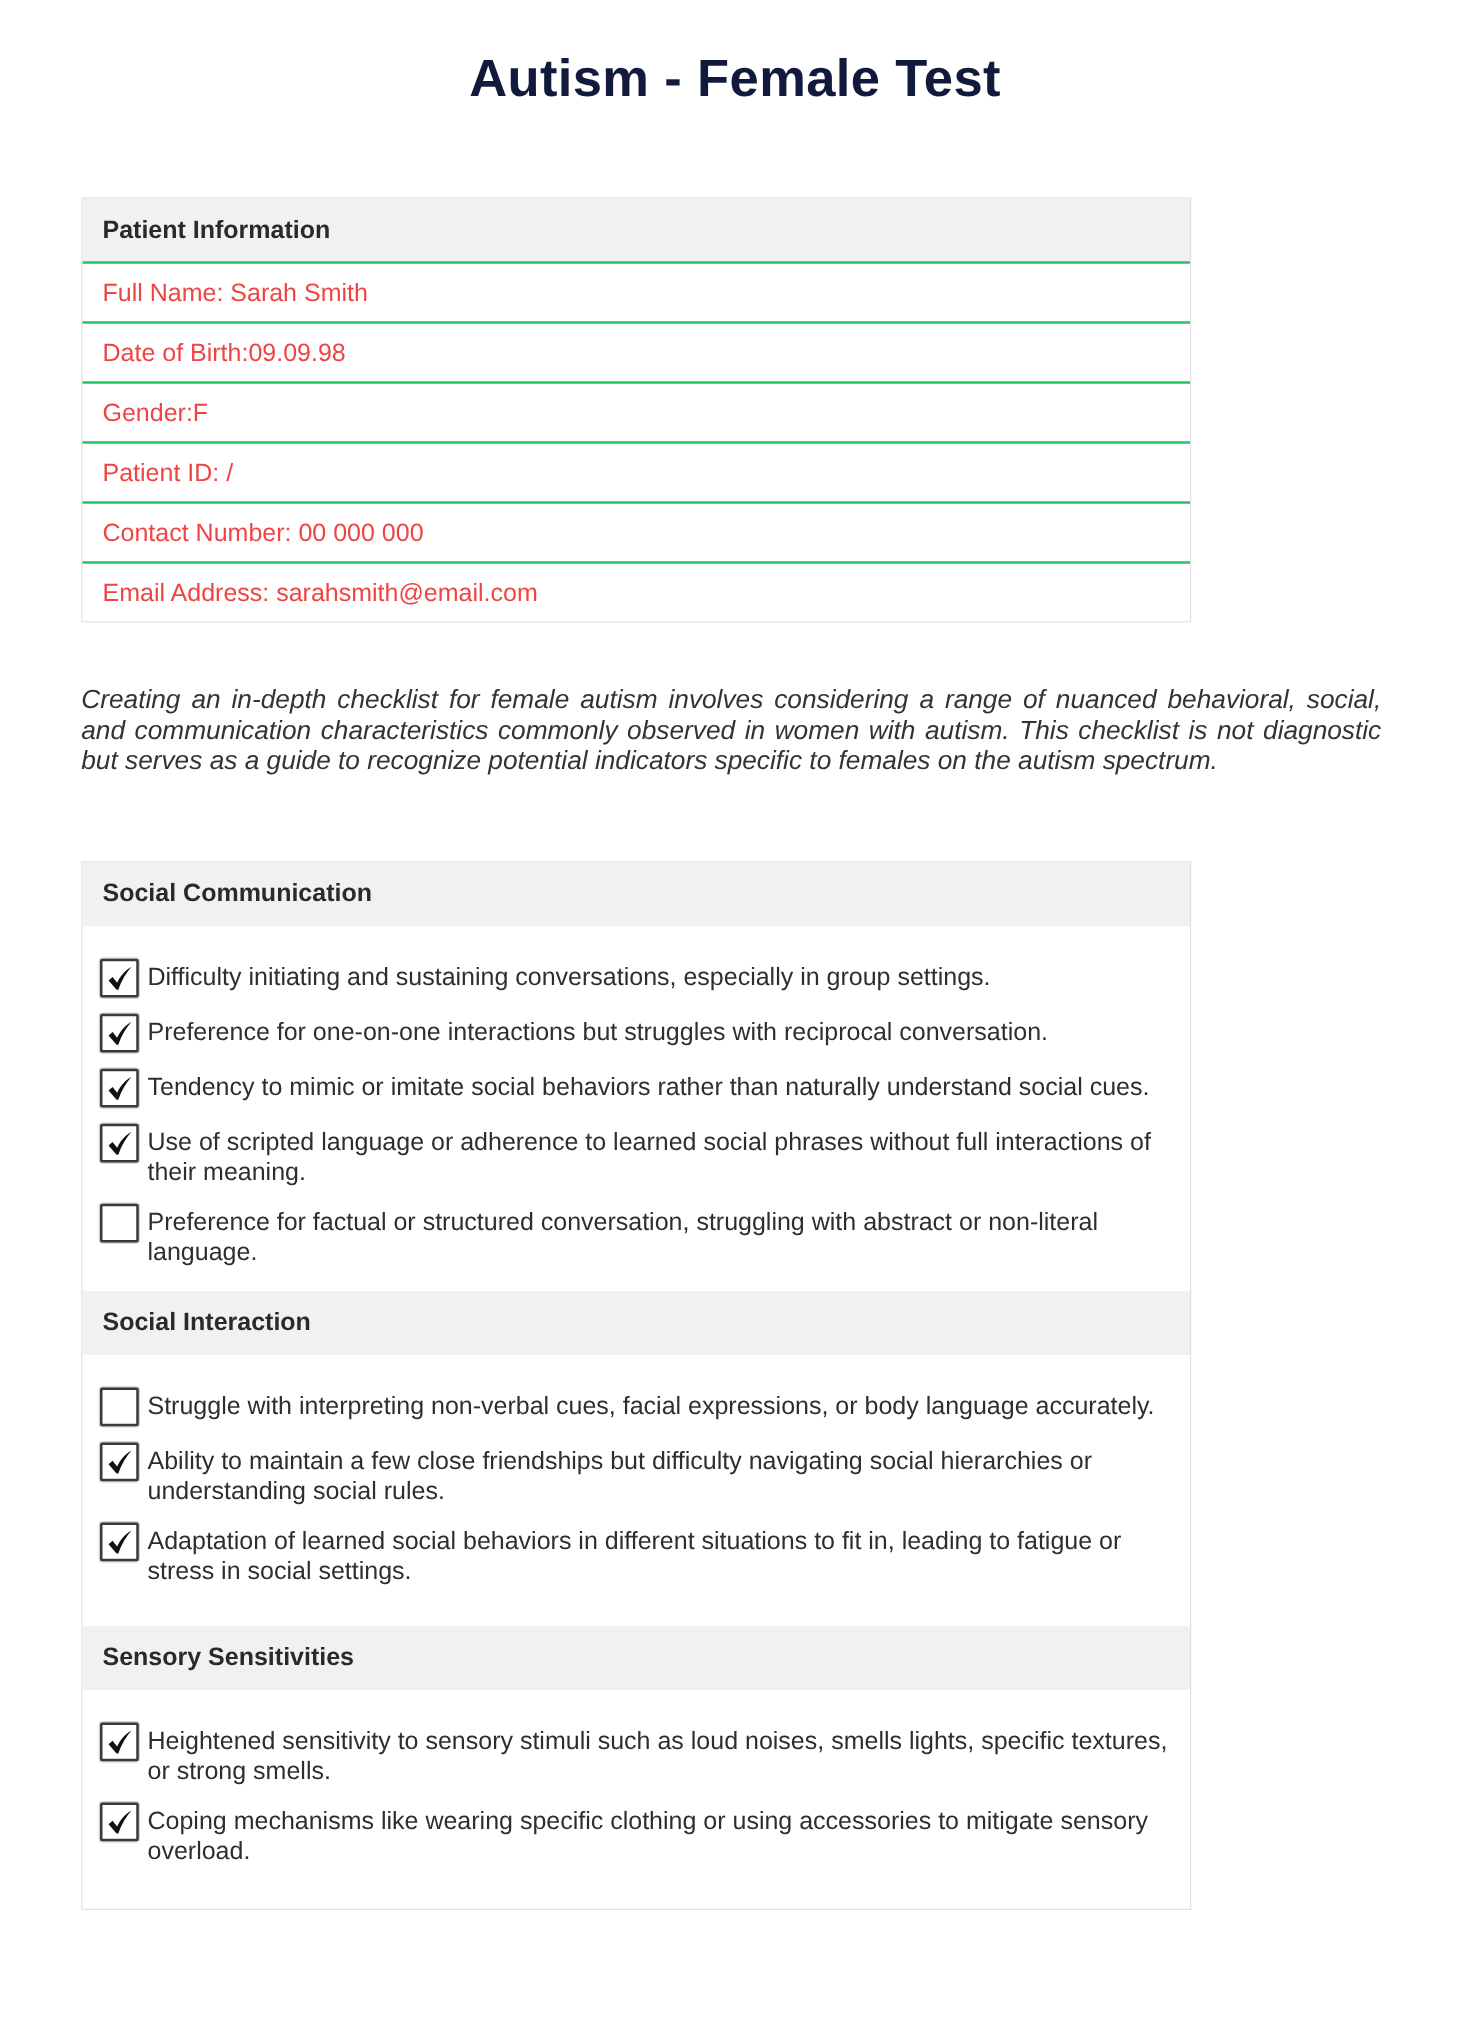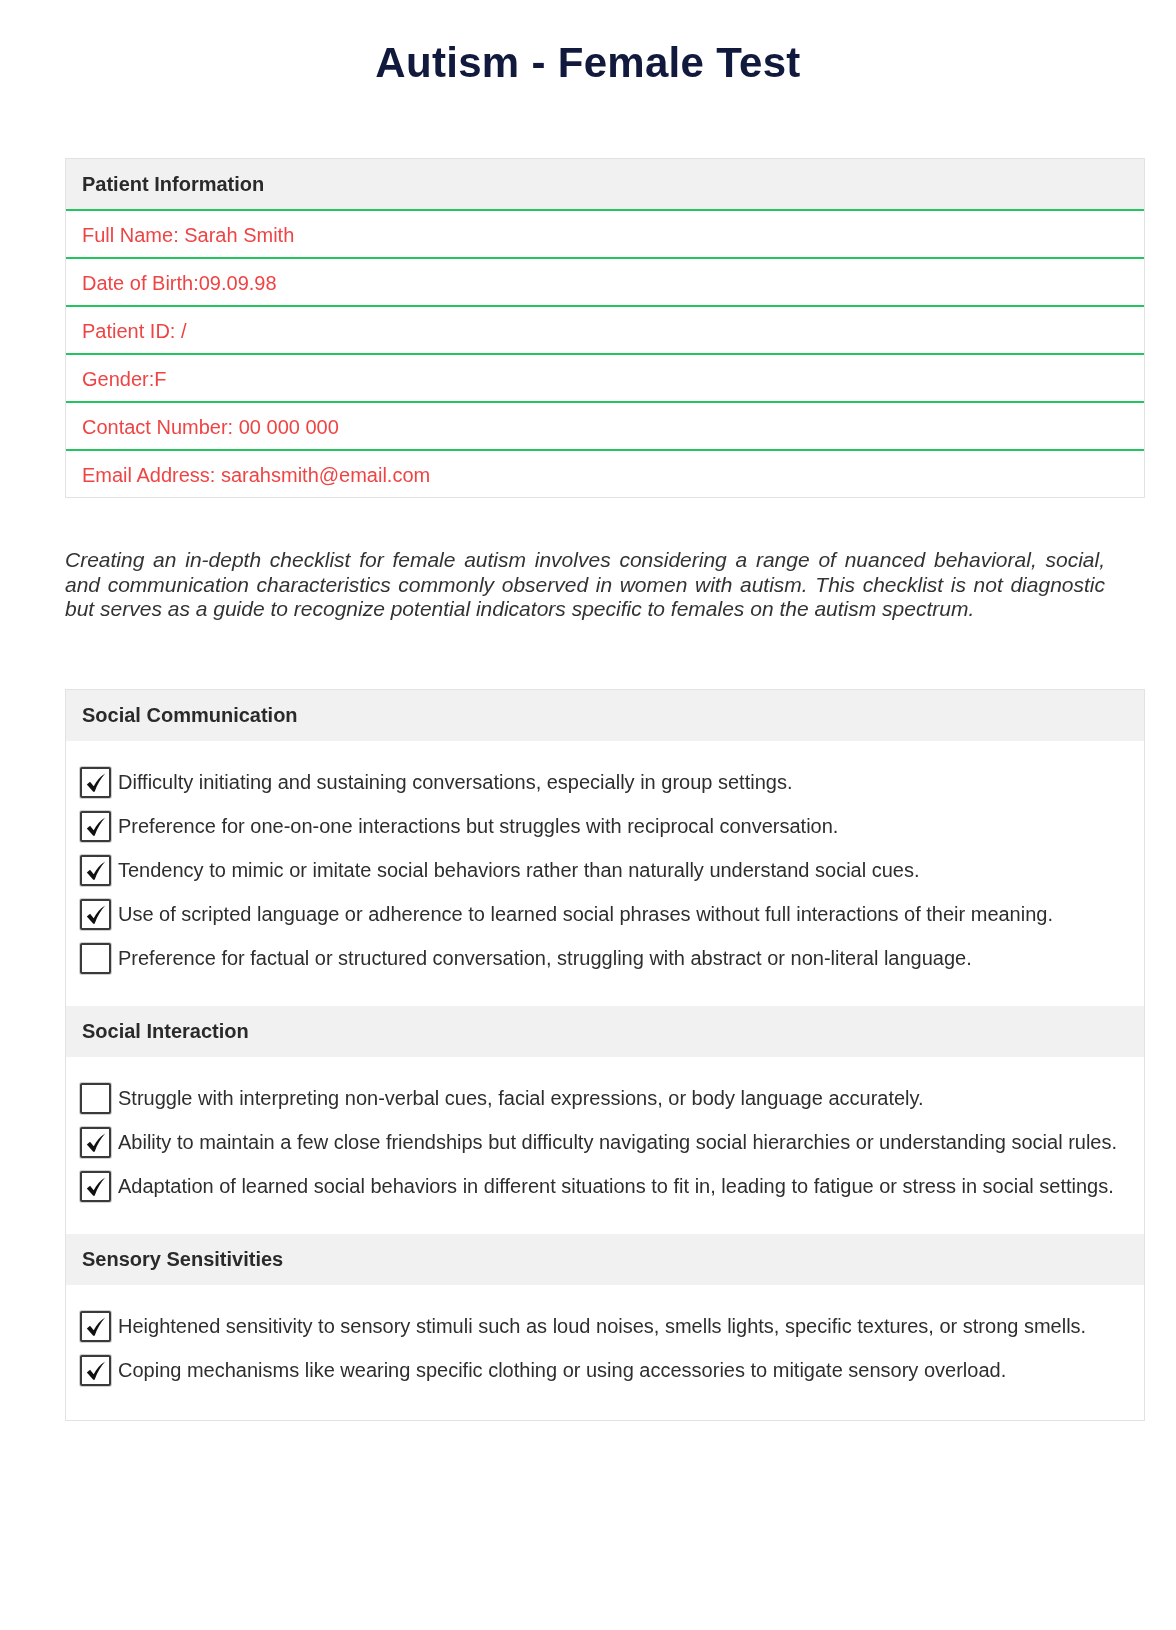--- a/index.html
+++ b/index.html
@@ -30,21 +30,21 @@
       font-size: 42px;
       font-weight: bold;
       color: #111a3d;
       letter-spacing: 0.3px;
       margin: 0;
       line-height: 52px;
     }
     .panel {
       position: absolute;
       left: 65px;
-      width: 1080px;
+      width: 888px;
       border: 1px solid #e2e2e2;
       box-sizing: border-box;
       background: #fff;
     }
     .patient-panel { top: 158px; }
     .panel-header {
       background: #f1f1f1;
       height: 50px;
       line-height: 50px;
       padding-left: 16px;
@@ -107,36 +107,36 @@
       background: #fff;
       box-shadow: 0 0 0 1px #d0d0d0;
     }
     .checkbox svg { width: 22px; height: 22px; }
     .item-text {
       font-size: 20px;
       line-height: 24px;
       color: #2e2e2e;
       padding-top: 3px;
     }
-    .section-body.s1 { padding-bottom: 32px; }
+    .section-body.s1 { padding-bottom: 19px; }
     .section-body.s2 { padding-bottom: 32px; }
     .section-body.s3 { padding-bottom: 34px; }
   </style>
 </head>
 <body>
 
 <div class="page">
   <h1 class="title">Autism - Female Test</h1>
 
   <div class="panel patient-panel">
     <div class="panel-header">Patient Information</div>
     <div class="info-row">Full Name: Sarah Smith</div>
     <div class="info-row">Date of Birth:09.09.98</div>
+    <div class="info-row">Gender:F</div>
     <div class="info-row">Patient ID: /</div>
-    <div class="info-row">Gender:F</div>
     <div class="info-row">Contact Number: 00 000 000</div>
     <div class="info-row">Email Address: sarahsmith@email.com</div>
   </div>
 
   <p class="intro">Creating an in-depth checklist for female autism involves considering a range of nuanced behavioral, social, and communication characteristics commonly observed in women with autism. This checklist is not diagnostic but serves as a guide to recognize potential indicators specific to females on the autism spectrum.</p>
 
   <div class="panel checklist-panel">
 
     <div class="section-header">Social Communication</div>
     <div class="section-body s1">

